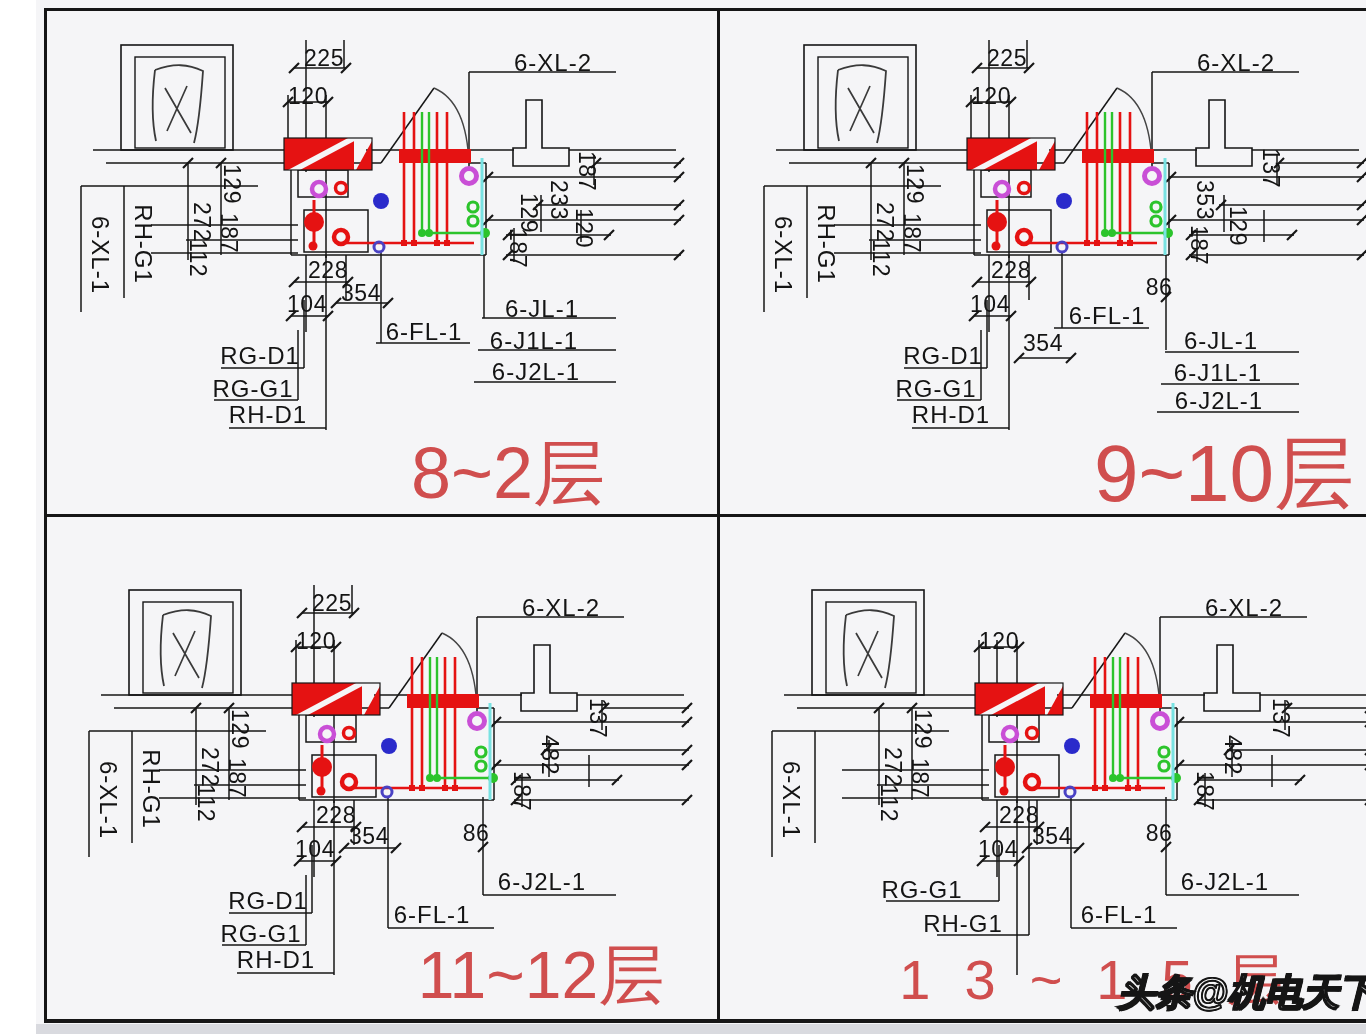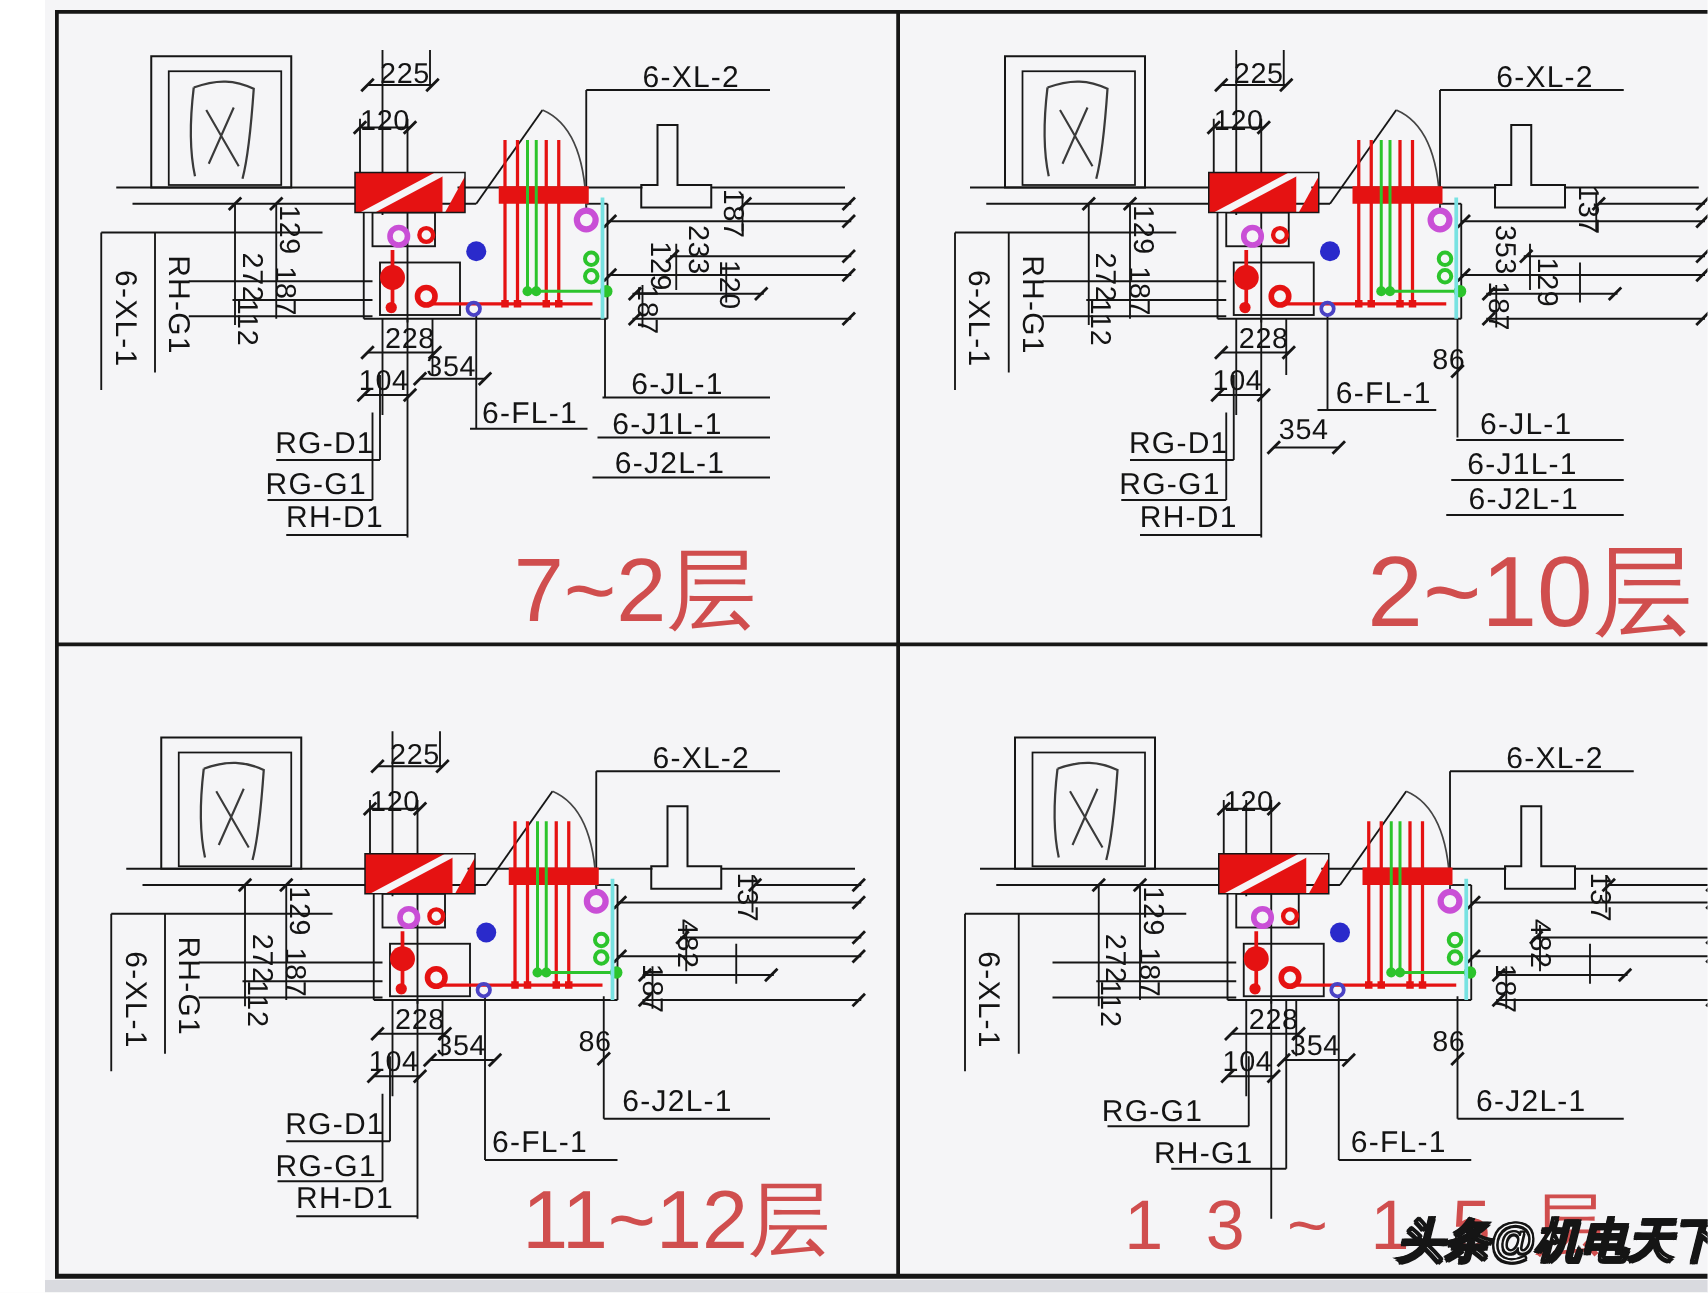--- a/index.html
+++ b/index.html
@@ -608,22 +608,22 @@
           <text x="517" y="62" text-anchor="middle" dominant-baseline="central" font-size="24" fill="#141414" letter-spacing="1">6-XL-2</text>
           <text x="64" y="255" text-anchor="middle" dominant-baseline="central" font-size="24" fill="#141414" letter-spacing="1" transform="rotate(90 64 255)">6-XL-1</text>
           <text x="195" y="344" text-anchor="middle" dominant-baseline="central" font-size="24" fill="#141414" letter-spacing="1">RG-G1</text>
           <text x="236" y="378" text-anchor="middle" dominant-baseline="central" font-size="24" fill="#141414" letter-spacing="1">RH-G1</text>
           <text x="392" y="369" text-anchor="middle" dominant-baseline="central" font-size="24" fill="#141414" letter-spacing="1">6-FL-1</text>
           <text x="498" y="336" text-anchor="middle" dominant-baseline="central" font-size="24" fill="#141414" letter-spacing="1">6-J2L-1</text>
         </g>
       </svg>
     </div>
 
-  <div class="floor-label" style="left:472px;top:473px;font-size:72px;">7~2层</div>
-  <div class="floor-label" style="left:1188px;top:474px;font-size:80px;">2~10层</div>
+  <div class="floor-label" style="left:472px;top:473px;font-size:72px;">8~2层</div>
+  <div class="floor-label" style="left:1188px;top:474px;font-size:80px;">9~10层</div>
   <div class="floor-label" style="left:505px;top:975px;font-size:66px;">11~12层</div>
   <div class="floor-label" style="left:1072px;top:980px;font-size:56px;letter-spacing:34px;">13~15层</div>
 
   <div class="watermark" style="left:1082px;top:968px;font-size:37px;">头条@机电天下</div>
 
   <div class="bline" style="left:8px;top:8px;width:1350px;height:3px;"></div>
   <div class="bline" style="left:8px;top:1019px;width:1350px;height:4px;"></div>
   <div class="bline" style="left:8px;top:8px;width:3px;height:1014px;"></div>
   <div class="bline" style="left:1355px;top:8px;width:3px;height:1014px;"></div>
   <div class="bline" style="left:681px;top:8px;width:3px;height:1013px;"></div>

